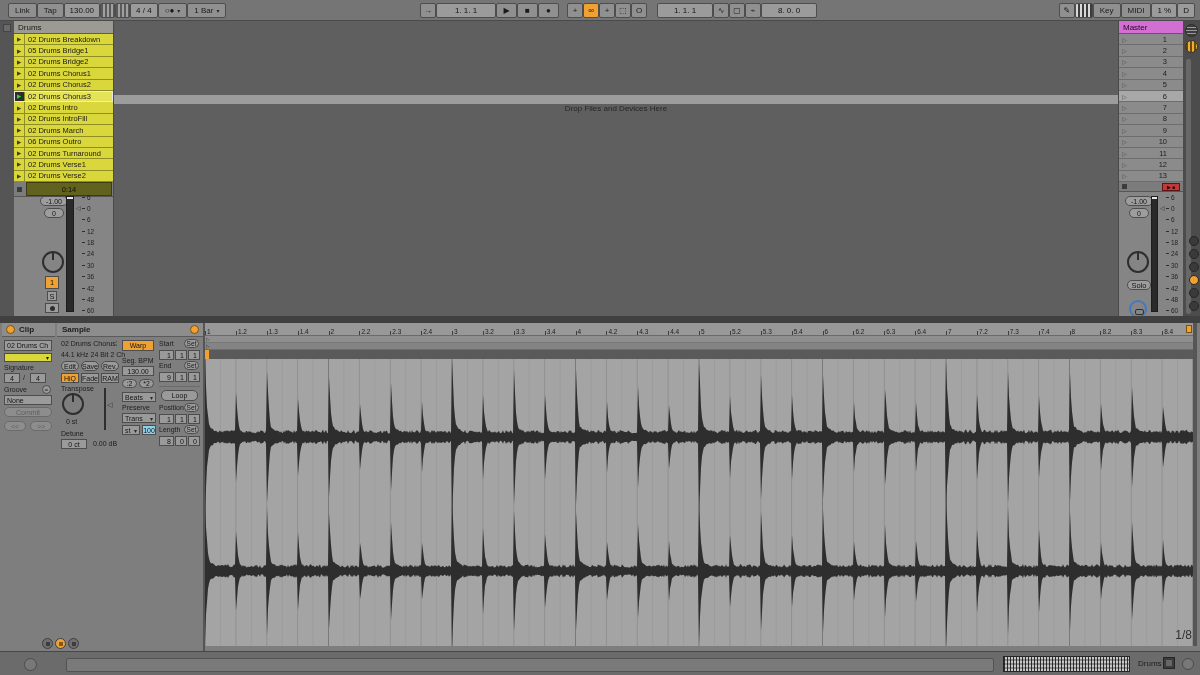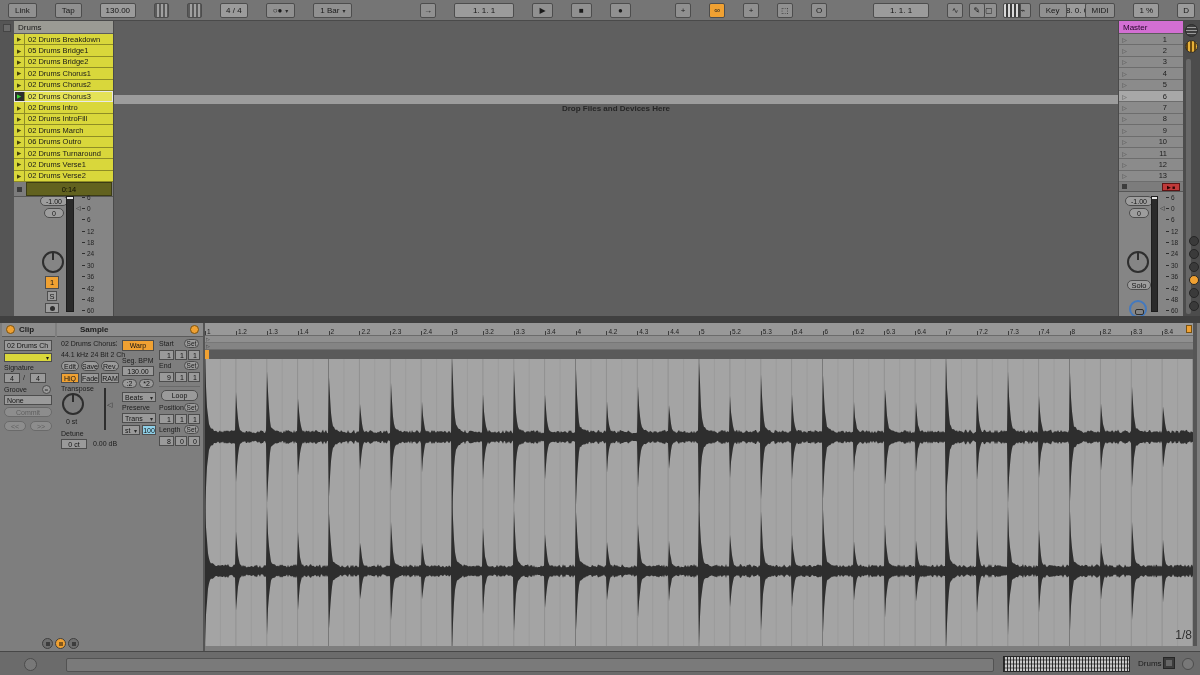--- a/index.html
+++ b/index.html
@@ -1,21 +1,21 @@
 <!DOCTYPE html>
 <html><head>
 <meta charset="utf-8">
 <style>
   html,body{margin:0;padding:0;background:#404040;}
   *{box-sizing:border-box;font-family:"Liberation Sans","DejaVu Sans",sans-serif;}
   #app{position:relative;width:1200px;height:675px;background:#6e6e6e;overflow:hidden;color:#1a1a1a;}
 
   
   #transport{position:absolute;left:0;top:0;width:1200px;height:21px;background:#757575;border-bottom:1px solid #4a4a4a;display:flex;align-items:center;}
-  .tgroup{display:flex;align-items:center;gap:18px;}
+  .tgroup{display:flex;align-items:center;gap:0;}
   #t-left{position:absolute;left:8px;top:3px;}
   #t-mid{position:absolute;left:420px;top:3px;}
   #t-right{position:absolute;right:5px;top:3px;}
   .btn{height:15px;background:#909090;border:1px solid #4d4d4d;border-radius:2px;
        display:flex;align-items:center;justify-content:center;font-size:8px;color:#1a1a1a;padding:0 6px;}
   .disp{height:15px;background:#9b9b9b;border:1px solid #4d4d4d;border-radius:2px;
        display:flex;align-items:center;justify-content:center;font-size:8px;color:#141414;padding:0 5px;}
   .btn.sq{width:16px;padding:0;}
   .btn.on{background:#f0a132;}
   .stripes{width:15px;padding:0;background:repeating-linear-gradient(90deg,#5a5a5a 0 2px,#a0a0a0 2px 4px);}
@@ -48,21 +48,21 @@
   .armdot{width:5px;height:5px;border-radius:50%;background:#2e2e2e;}
   .meter{position:absolute;width:8px;background:#2a2a2a;border:1px solid #1d1d1d;}
   .meter::before{content:"";position:absolute;left:0;top:0;width:100%;height:2px;background:#e8e8e8;}
   .meter-ticks{position:absolute;display:flex;flex-direction:column;justify-content:space-between;font-size:6.5px;color:#242424;}
   .meter-ticks div{display:flex;align-items:center;gap:2px;height:6px;}
   .meter-ticks .dash{width:3px;height:1px;background:#2e2e2e;display:inline-block;}
   .volmark{position:absolute;font-size:6px;color:#2a2a2a;}
   .cueknob{position:absolute;width:18px;height:18px;border:2px solid #4379bf;border-radius:50%;}
   .cueknob::after{content:"";position:absolute;left:4px;top:7px;width:7px;height:4px;border:1.5px solid #2e2e2e;border-radius:2px;}
 
-  #grid-area{position:absolute;left:114px;top:0;width:1004px;height:301px;background:#5f5f5f;font-weight:bold;}
+  #grid-area{position:absolute;left:114px;top:0;width:1004px;height:301px;background:#5f5f5f;}
   #scene-hl{position:absolute;left:0;top:74px;width:100%;height:9px;background:#9c9c9c;}
   #drop-hint{position:absolute;left:0;top:83px;width:100%;text-align:center;font-size:8px;color:#262626;}
 
   #master-col{position:absolute;left:1118px;top:0;width:65px;height:301px;background:#858585;border-left:1px solid #4a4a4a;}
   #master-head{position:absolute;left:0;top:0;width:100%;height:13px;background:#d36fd3;border-bottom:1px solid #5c5c5c;font-size:8px;display:flex;align-items:center;padding-left:4px;color:#26062a;}
   #scene-list{position:absolute;left:0;top:13px;width:100%;height:148px;display:flex;flex-direction:column;}
   .scene{flex:1;display:flex;align-items:center;background:#8b8b8b;border-bottom:1px solid #6d6d6d;font-size:7.5px;}
   .scene .splay{width:11px;text-align:center;font-size:6px;color:#4c4c4c;}
   .scene .snum{flex:1;text-align:right;padding-right:16px;color:#1d1d1d;}
   .scene.selected{background:#a8a8a8;}
@@ -465,21 +465,21 @@
     <div class="lbl" style="left:23px;top:51px">/</div>
     <div class="fbox c" style="left:30px;top:50px;width:16px;height:10px">4</div>
     <div class="lbl" style="left:4px;top:63px">Groove</div>
     <div class="rbtn" style="left:42px;top:62px;width:9px;height:9px;border-radius:50%;font-size:6px">≈</div>
     <div class="fbox" style="left:4px;top:72px;width:48px;height:10px">None</div>
     <div class="rbtn dis" style="left:4px;top:84px;width:48px;height:10px">Commit</div>
     <div class="rbtn dis" style="left:4px;top:98px;width:22px;height:10px">&lt;&lt;</div>
     <div class="rbtn dis" style="left:30px;top:98px;width:22px;height:10px">&gt;&gt;</div>
 
     <div class="panelhead" style="left:57px;width:146px">
-      <span style="margin-left:23px">Sample</span>
+      <span style="margin-left:5px">Sample</span>
       <div class="odisc" style="margin-left:auto;margin-right:4px"></div>
     </div>
     <div class="lbl" style="left:61px;top:17px;width:56px;overflow:hidden">02 Drums Chorus3.a</div>
     <div class="lbl" style="left:61px;top:28px">44.1 kHz 24 Bit 2 Ch</div>
     <div class="rbtn" style="left:61px;top:38px;width:18px;height:10px">Edit</div>
     <div class="rbtn" style="left:81px;top:38px;width:18px;height:10px">Save</div>
     <div class="rbtn" style="left:101px;top:38px;width:18px;height:10px">Rev.</div>
     <div class="abtn on" style="left:61px;top:50px;width:18px;height:10px">HiQ</div>
     <div class="abtn" style="left:81px;top:50px;width:18px;height:10px">Fade</div>
     <div class="abtn" style="left:101px;top:50px;width:18px;height:10px">RAM</div>

